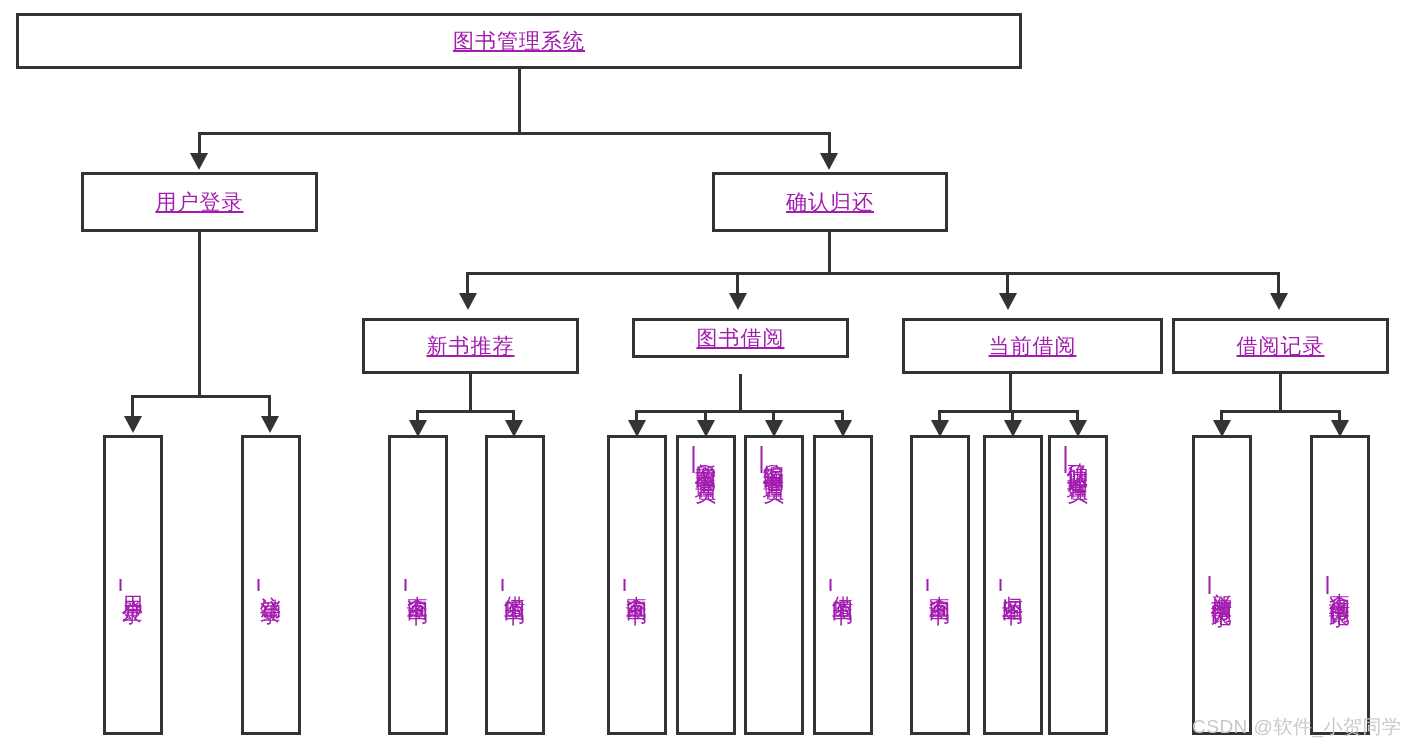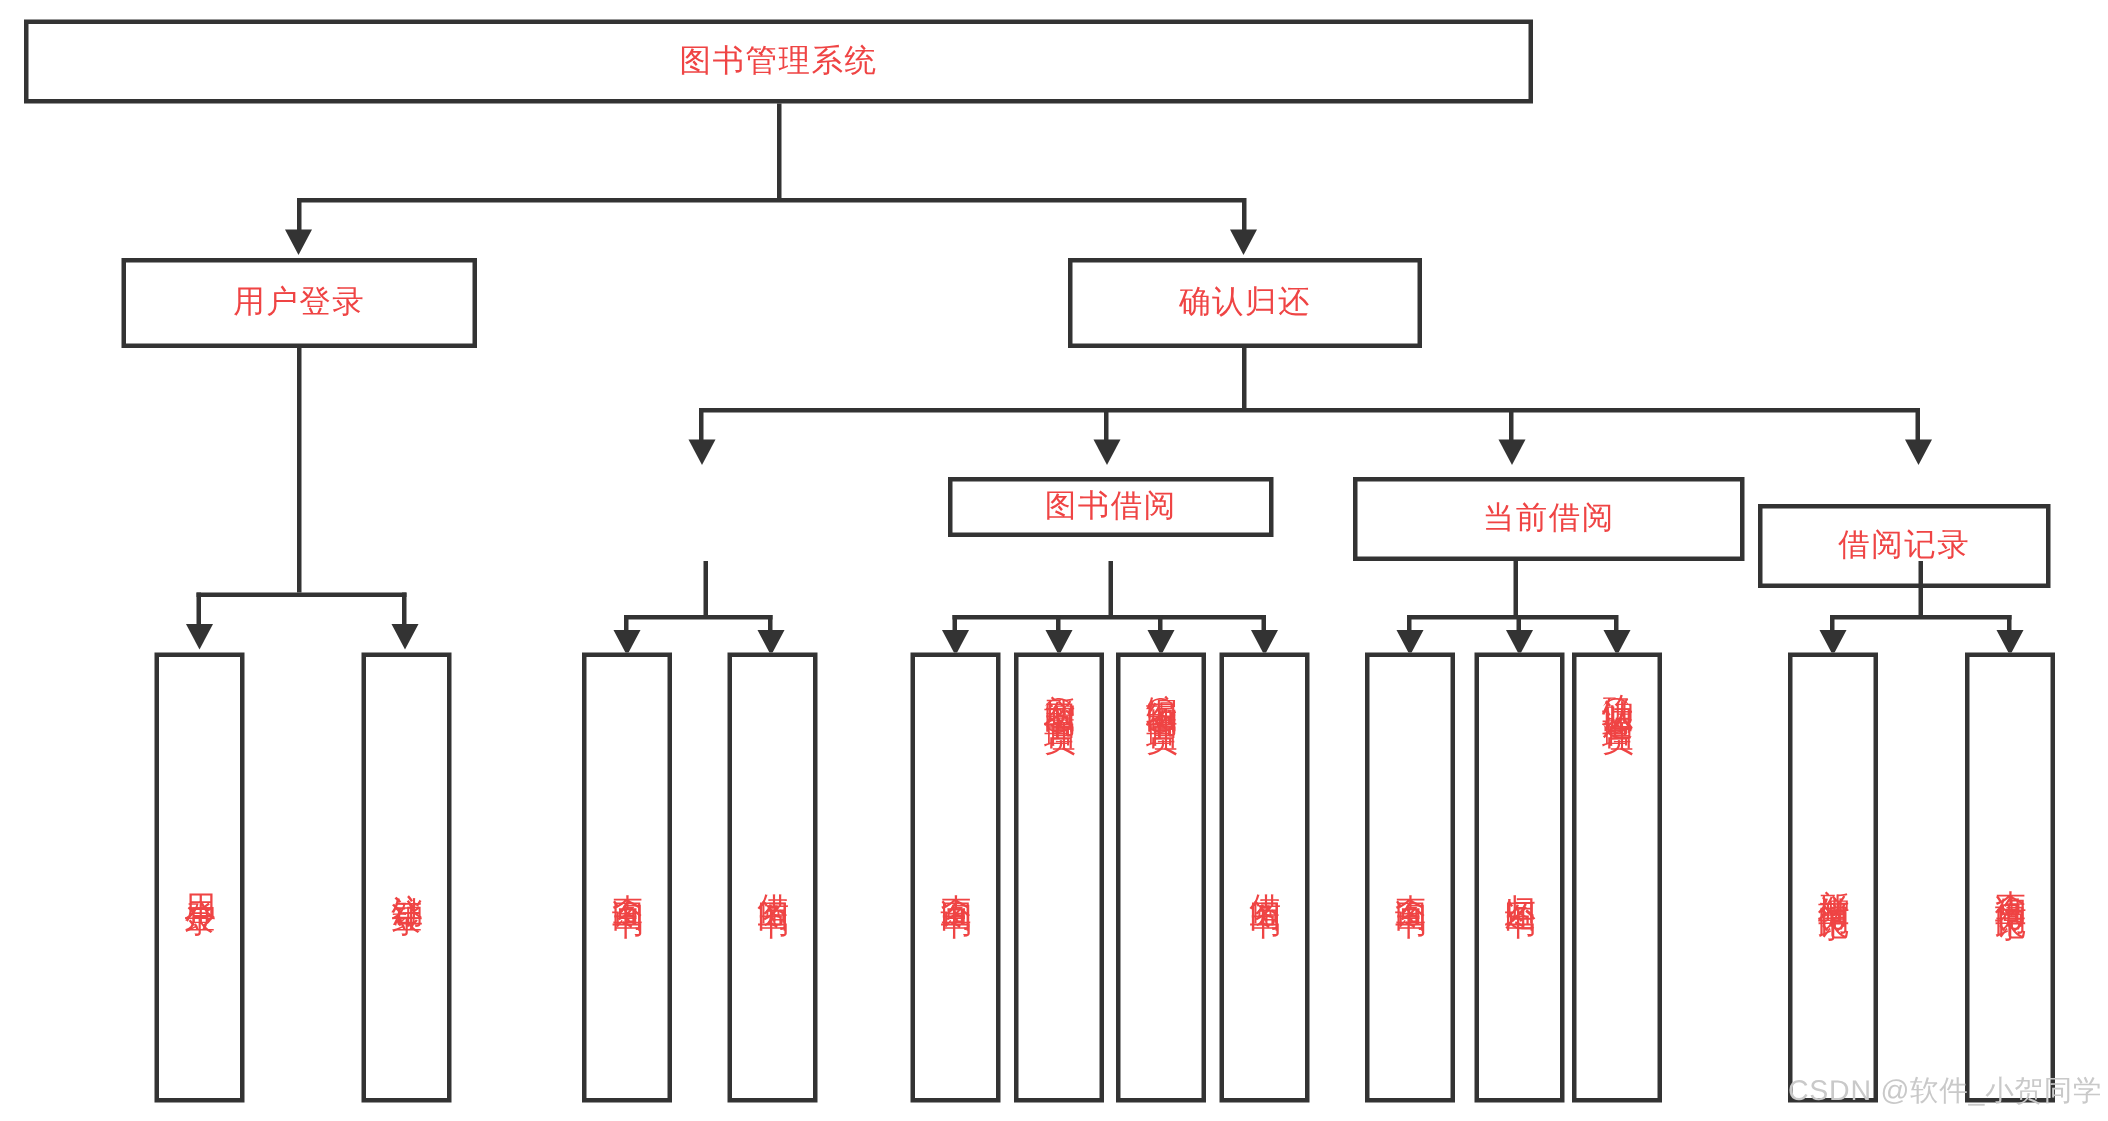--- a/index.html
+++ b/index.html
@@ -20,25 +20,26 @@
   .node {
     position: absolute;
     box-sizing: border-box;
     border: 3px solid #333333;
     background: #ffffff;
     display: flex;
     align-items: center;
     justify-content: center;
   }
   .node-label {
-    color: #ef4444;
+    color: #a21caf;
     font-size: 21px;
     line-height: 1.25;
     white-space: nowrap;
     letter-spacing: 1px;
+    text-decoration: underline;
   }
   .node.vertical {
     align-items: flex-start;
     justify-content: center;
     padding-top: 8px;
   }
   .node.vertical .node-label {
     writing-mode: vertical-rl;
     text-orientation: upright;
     white-space: normal;
@@ -110,27 +111,30 @@
   <div class="edge h" style="left:466px; top:272px; width:814px;"></div>
   <div class="edge v" style="left:466px; top:272px; height:23px;"></div>
   <div class="arrow" style="left:459px; top:293px;"></div>
   <div class="edge v" style="left:736px; top:272px; height:23px;"></div>
   <div class="arrow" style="left:729px; top:293px;"></div>
   <div class="edge v" style="left:1006px; top:272px; height:23px;"></div>
   <div class="arrow" style="left:999px; top:293px;"></div>
   <div class="edge v" style="left:1277px; top:272px; height:23px;"></div>
   <div class="arrow" style="left:1270px; top:293px;"></div>
 
+  <div class="node" style="left:362px; top:318px; width:217px; height:56px;">
+    <span class="node-label">新书推荐</span>
+  </div>
   <div class="node" style="left:632px; top:318px; width:217px; height:40px;">
     <span class="node-label">图书借阅</span>
   </div>
   <div class="node" style="left:902px; top:318px; width:261px; height:56px;">
     <span class="node-label">当前借阅</span>
   </div>
-  <div class="node" style="left:1172px; top:336px; width:195px; height:56px;">
+  <div class="node" style="left:1172px; top:318px; width:217px; height:56px;">
     <span class="node-label">借阅记录</span>
   </div>
 
   <div class="edge v" style="left:469px; top:374px; height:36px;"></div>
   <div class="edge h" style="left:416px; top:410px; width:99px;"></div>
   <div class="edge v" style="left:416px; top:410px; height:14px;"></div>
   <div class="arrow" style="left:409px; top:420px;"></div>
   <div class="edge v" style="left:512px; top:410px; height:14px;"></div>
   <div class="arrow" style="left:505px; top:420px;"></div>
 

